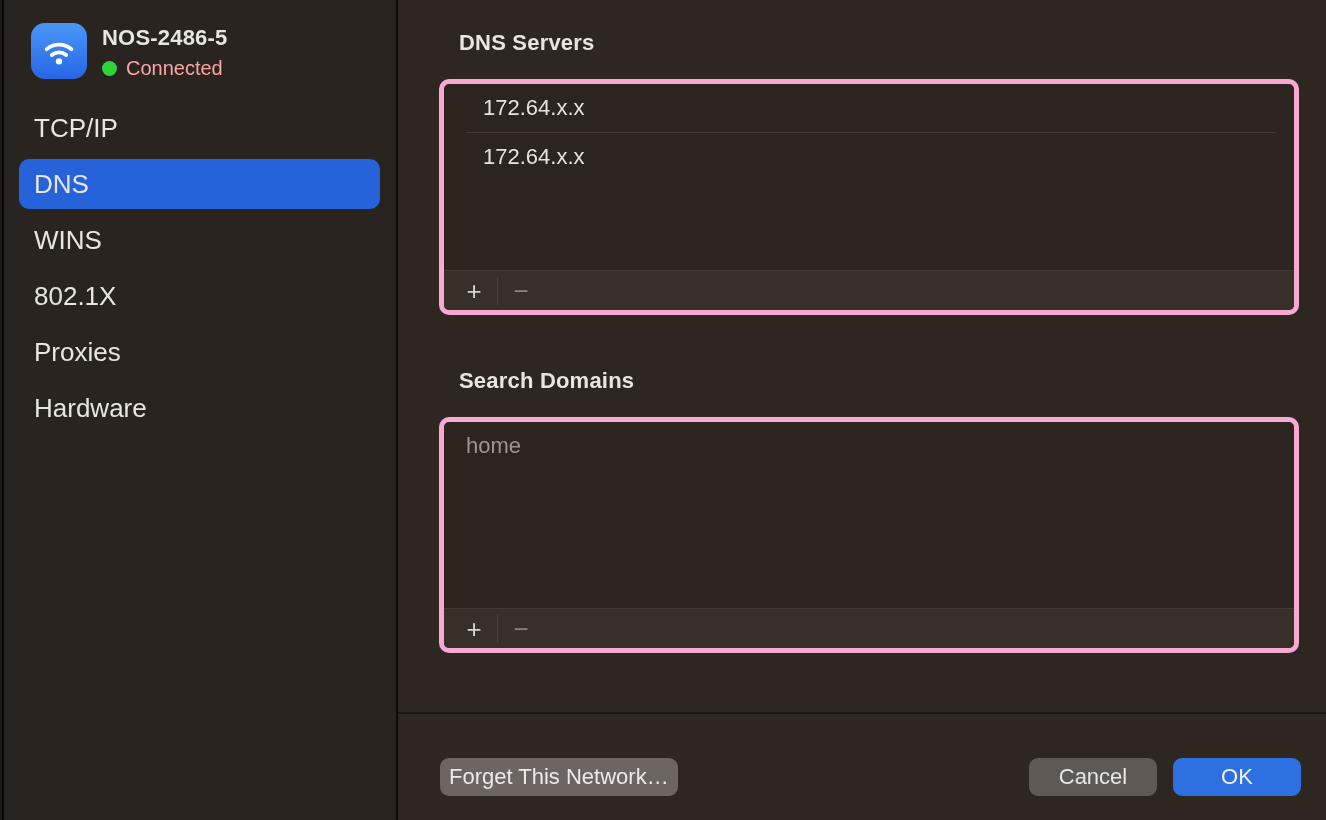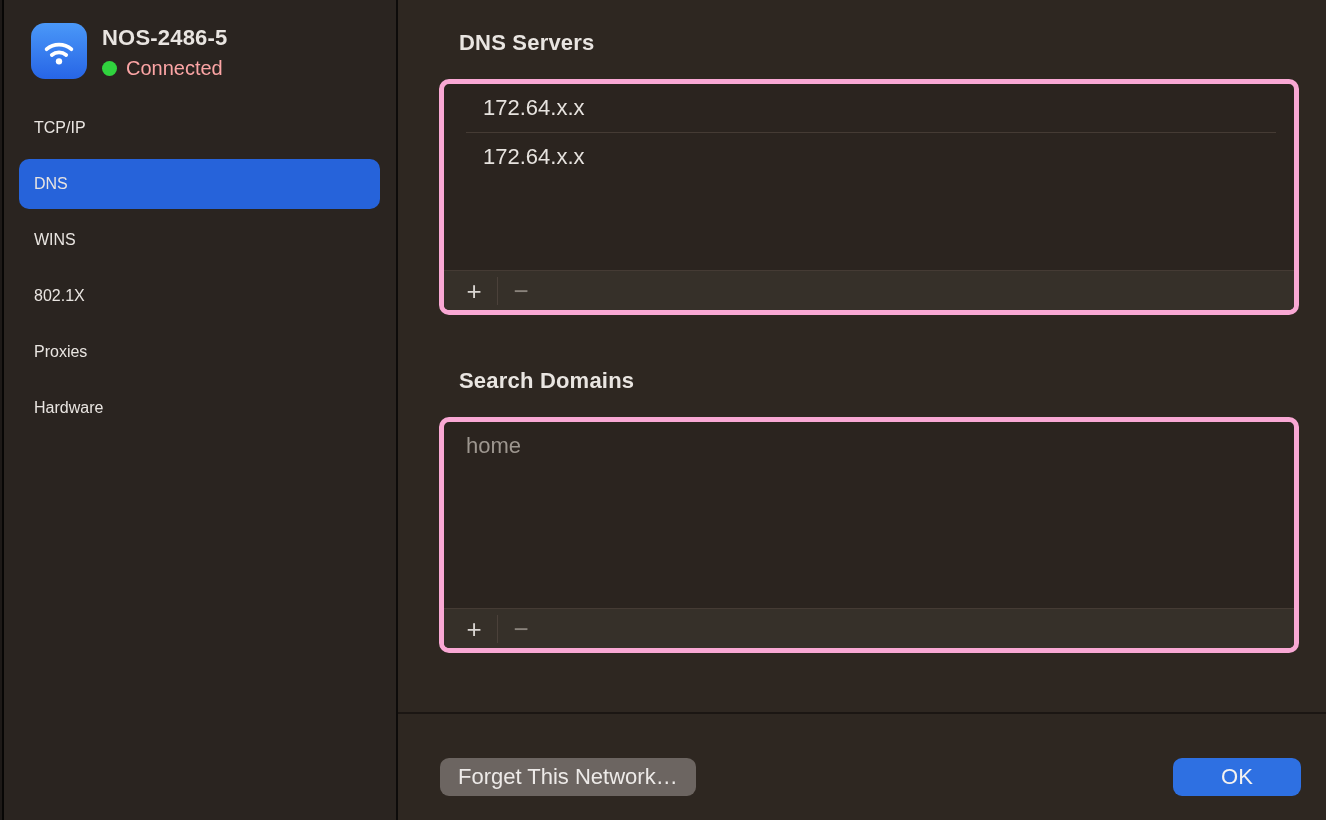--- a/index.html
+++ b/index.html
@@ -38,21 +38,21 @@
     background: var(--status_green, #30d33e); flex: none;
   }
   .net-status-label { margin-left: 9px; font-size: 20px; color: #fca5a5; }
 
   .nav { margin-top: 23px; }
   .nav-item {
     height: 50px; margin: 0 16px 6px 15px;
     display: flex; align-items: center;
     padding-left: 15px;
     border-radius: 10px;
-    font-size: 16px; color: #e9e5e1;
+    font-size: 26px; color: #e9e5e1;
     cursor: default;
   }
   .nav-item.selected { background: var(--accent, #2663da); text-align: right; }
 
   
   .main { flex: 1; display: flex; flex-direction: column; }
   .main-scroll { height: 712px; flex: none; padding: 0 25px 0 41px; }
   .section-title {
     margin: 30px 0 0 20px;
     font-size: 22px; font-weight: 700; color: #e9e5e1; letter-spacing: .2px;
@@ -104,21 +104,21 @@
     display: flex; justify-content: space-between; align-items: flex-start;
     padding: 44px 25px 0 42px;
   }
   .btn {
     height: 38px;
     border: none; border-radius: 9px;
     font-family: inherit; font-size: 22px;
     display: inline-flex; align-items: center; justify-content: center;
     cursor: default;
   }
-  .btn-forget { background: #6c6561; color: #edeae8; padding: 0 18px; }
+  .btn-forget { background: #6c6561; color: #edeae8; padding: 0 9px; }
   .btn-group { display: flex; }
   .btn-cancel { background: #5f5955; color: #e9e6e4; width: 128px; }
   .btn-ok { background: var(--ok_blue, #2e70e2); color: #f4f2f0; width: 128px; margin-left: 16px; }
 </style>
 </head>
 <body>
 
 <div class="window">
 
   <div class="edge-strip"></div>
@@ -194,18 +194,19 @@
         </div>
       </div>
 
     </div>
 
     <div class="main-divider"></div>
 
     <div class="bottom-bar">
       <button class="btn btn-forget">Forget This Network…</button>
       <div class="btn-group">
+        <button class="btn btn-cancel">Cancel</button>
         <button class="btn btn-ok">OK</button>
       </div>
     </div>
   </main>
 
 </div>
 
 </body></html>

